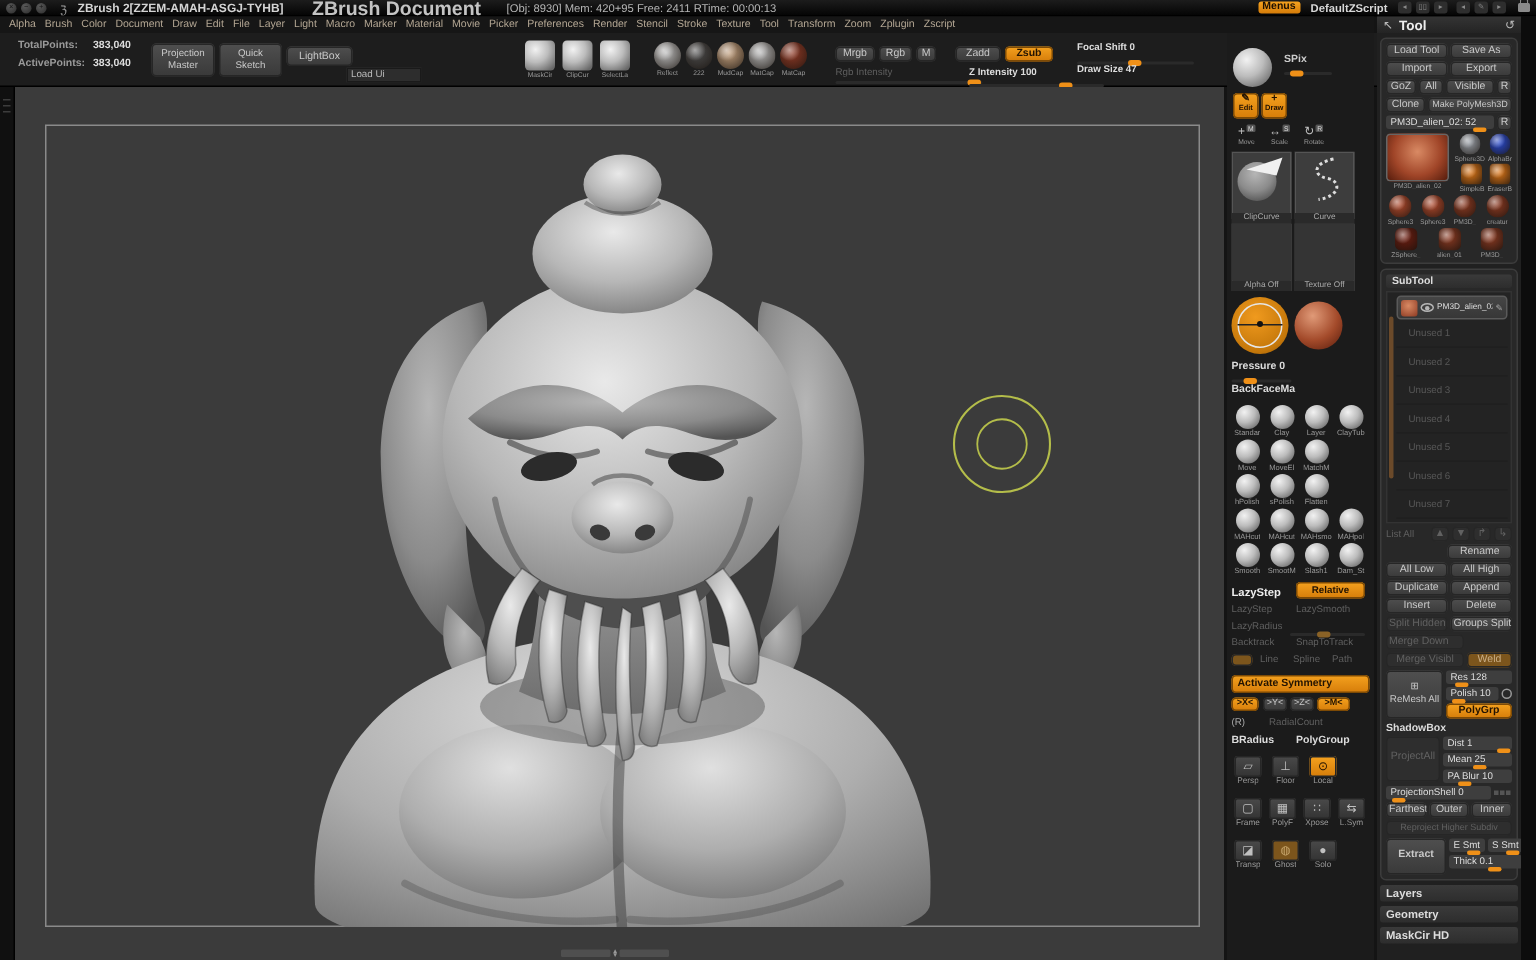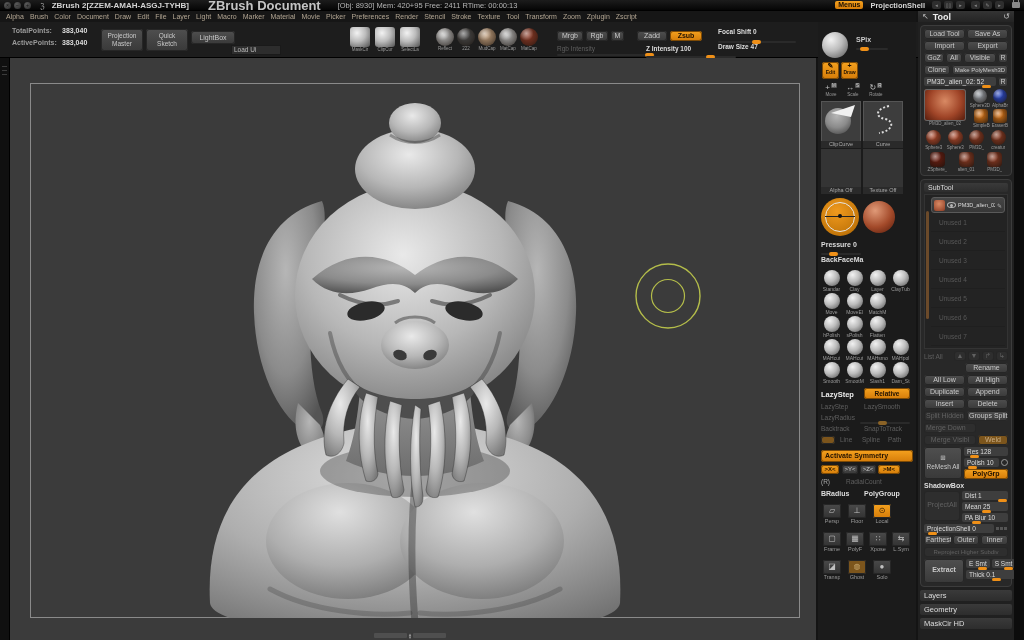--- a/index.html
+++ b/index.html
@@ -18,21 +18,21 @@
   .lbl{font-size:5.5px;color:#9a9a9a;text-align:center;white-space:nowrap;overflow:hidden}
   .dimtxt{color:#5f5f5f;font-size:6.5px;white-space:nowrap}
   .track{height:2px;background:#2a2a2a;border-radius:1px;position:relative}
   .handle{position:absolute;width:9px;height:4px;background:#ef9018;border-radius:2px;top:-1px}
   .sl{position:relative;background:#3e3e3e;border-radius:2px;font-size:6.5px;color:#ddd;
       padding:1px 3px;height:9px;line-height:7px;white-space:nowrap;overflow:visible}
   .sl .handle{bottom:-2px;top:auto;height:3px}
   .tr{display:flex;gap:2px;margin-top:2px}
   .tr>*{flex:1}
   .sect{background:#282828;border:1px solid #3c3c3c;border-radius:4px;padding:3px;margin:3px 2px 0 2px}
-  .hdrbar{background:linear-gradient(#3a3a3a,#2d2d2d);border-radius:2px;font-size:7px;font-weight:normal;
+  .hdrbar{background:linear-gradient(#3a3a3a,#2d2d2d);border-radius:2px;font-size:7px;font-weight:bold;
           color:#ddd;padding:1px 4px;height:9px;line-height:7px}
   .thumb{background:#3d3d3d;box-shadow:inset 0 0 0 1px #555;display:flex;flex-direction:column}
   .thumb .tbody{flex:1;position:relative}
   .thumb .tlab{background:#2a2a2a;font-size:5.5px;color:#aaa;text-align:center;height:7px;line-height:7px}
   .mi{font-size:7px;color:#b3a693;white-space:nowrap}
   .eye{width:9px;height:6px;border:1px solid #b5b5b5;border-radius:50%;position:relative;display:inline-block}
   .eye::after{content:"";position:absolute;left:2px;top:1px;width:3px;height:3px;background:#b5b5b5;border-radius:50%}
   .lock{width:8px;height:6px;background:#8a8a8a;border-radius:1px;position:relative;display:inline-block}
   .lock::before{content:"";position:absolute;left:1px;top:-4px;width:4px;height:4px;border:1px solid #8a8a8a;
                 border-bottom:none;border-radius:3px 3px 0 0}
@@ -57,21 +57,21 @@
 <div class="abs" style="left:0;top:0;width:1024px;height:11px;background:linear-gradient(#1c1c1c,#050505);display:flex;align-items:center;gap:3px;padding:0 4px;border-bottom:1px solid #000">
   <div class="winbtn">×</div>
   <div class="winbtn">−</div>
   <div class="winbtn">+</div>
   <span style="color:#9a9a9a;font-size:8px;margin-left:6px">ℨ</span>
   <span style="font-size:8px;font-weight:bold;color:#d4d4d4;margin-left:4px">ZBrush 2[ZZEM-AMAH-ASGJ-TYHB]</span>
   <span style="font-size:13px;font-weight:bold;color:#c4c4c4;margin-left:16px">ZBrush Document</span>
   <span style="font-size:7.5px;font-weight:normal;color:#b5b5b5;margin-left:14px">[Obj: 8930]  Mem: 420+95  Free: 2411  RTime: 00:00:13</span>
   <span style="flex:1"></span>
   <span style="background:linear-gradient(#f5a21f,#d57c09);color:#1d1002;font-size:7px;font-weight:bold;border-radius:2px;padding:0 3px;line-height:8px">Menus</span>
-  <span style="font-size:7.5px;font-weight:bold;color:#d8d8d8;margin:0 4px">ProjectionShell</span>
+  <span style="font-size:7.5px;font-weight:bold;color:#d8d8d8;margin:0 4px">DefaultZScript</span>
   <span class="clusterbtn">◂</span>
   <span class="clusterbtn">▯▯</span>
   <span class="clusterbtn">▸</span>
   <span class="clusterbtn" style="margin-left:3px">◂</span>
   <span class="clusterbtn">✎</span>
   <span class="clusterbtn">▸</span>
   <span class="lock" style="margin-left:5px"></span>
 </div>
 
 <div class="abs" style="left:0;top:11px;width:916px;height:11px;background:#161616;display:flex;align-items:center;gap:6px;padding:0 6px;overflow:hidden">

